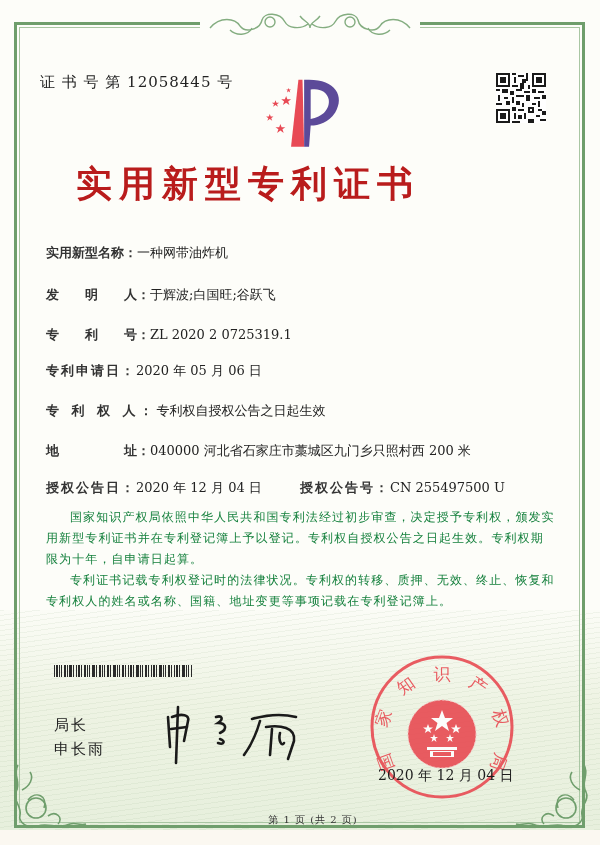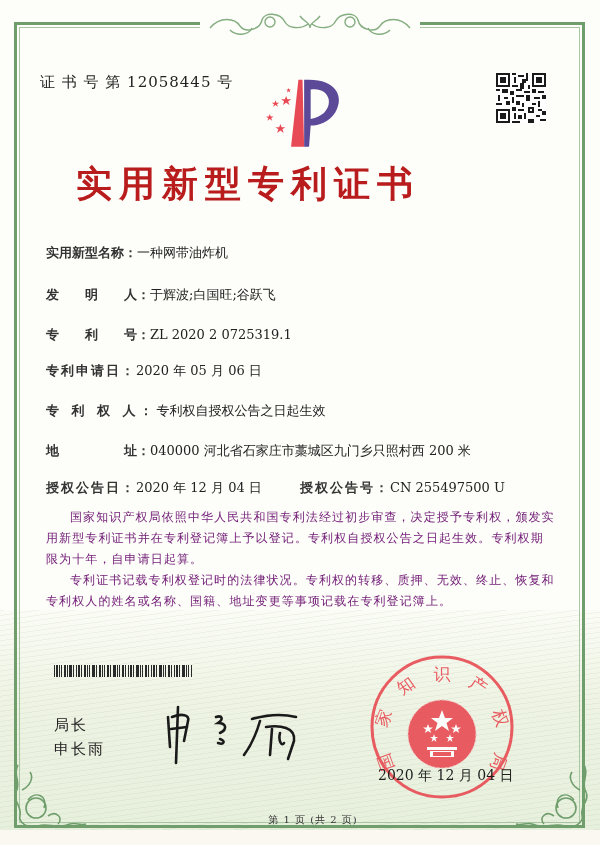--- a/index.html
+++ b/index.html
@@ -38,21 +38,21 @@
   .title {
     position: absolute; left: 0; width: 496px; top: 160px; text-align: center;
     font-family: "DejaVu Sans", "Liberation Sans", sans-serif;
     font-size: 36px; letter-spacing: 7px; color: #b91c1c; font-weight: bold;
   }
   .field { position: absolute; left: 46px; font-size: 13px; white-space: nowrap; }
   .field .lbl { display: inline-block; color: #333; font-weight: bold; }
   .field .val { color: #222; margin-top: 48px; }
   .para {
     position: absolute; left: 46px; width: 510px; font-size: 12px; line-height: 21px;
-    color: #701a75; text-indent: 2em; letter-spacing: 1.1px;
+    color: #15803d; text-indent: 2em; letter-spacing: 1.1px;
   }
   .barcode { position: absolute; left: 54px; top: 665px; width: 138px; height: 12px; }
   .director { position: absolute; left: 54px; font-family: "DejaVu Sans", "Liberation Sans", sans-serif; font-size: 15px; color: #222; letter-spacing: 2px; text-align: center; }
   .signature { position: absolute; left: 160px; top: 705px; width: 160px; height: 60px; }
   .seal { position: absolute; left: 367px; top: 652px; width: 150px; height: 150px; }
   .seal-date { position: absolute; left: 378px; top: 767px; font-size: 14px; color: #1d1d1d; }
   .page-no { position: absolute; left: 0; width: 600px; text-align: center; top: 813px; font-size: 10px; color: #333; letter-spacing: 1px; padding-left: 13px; }
 </style>
 </head>
 <body>

